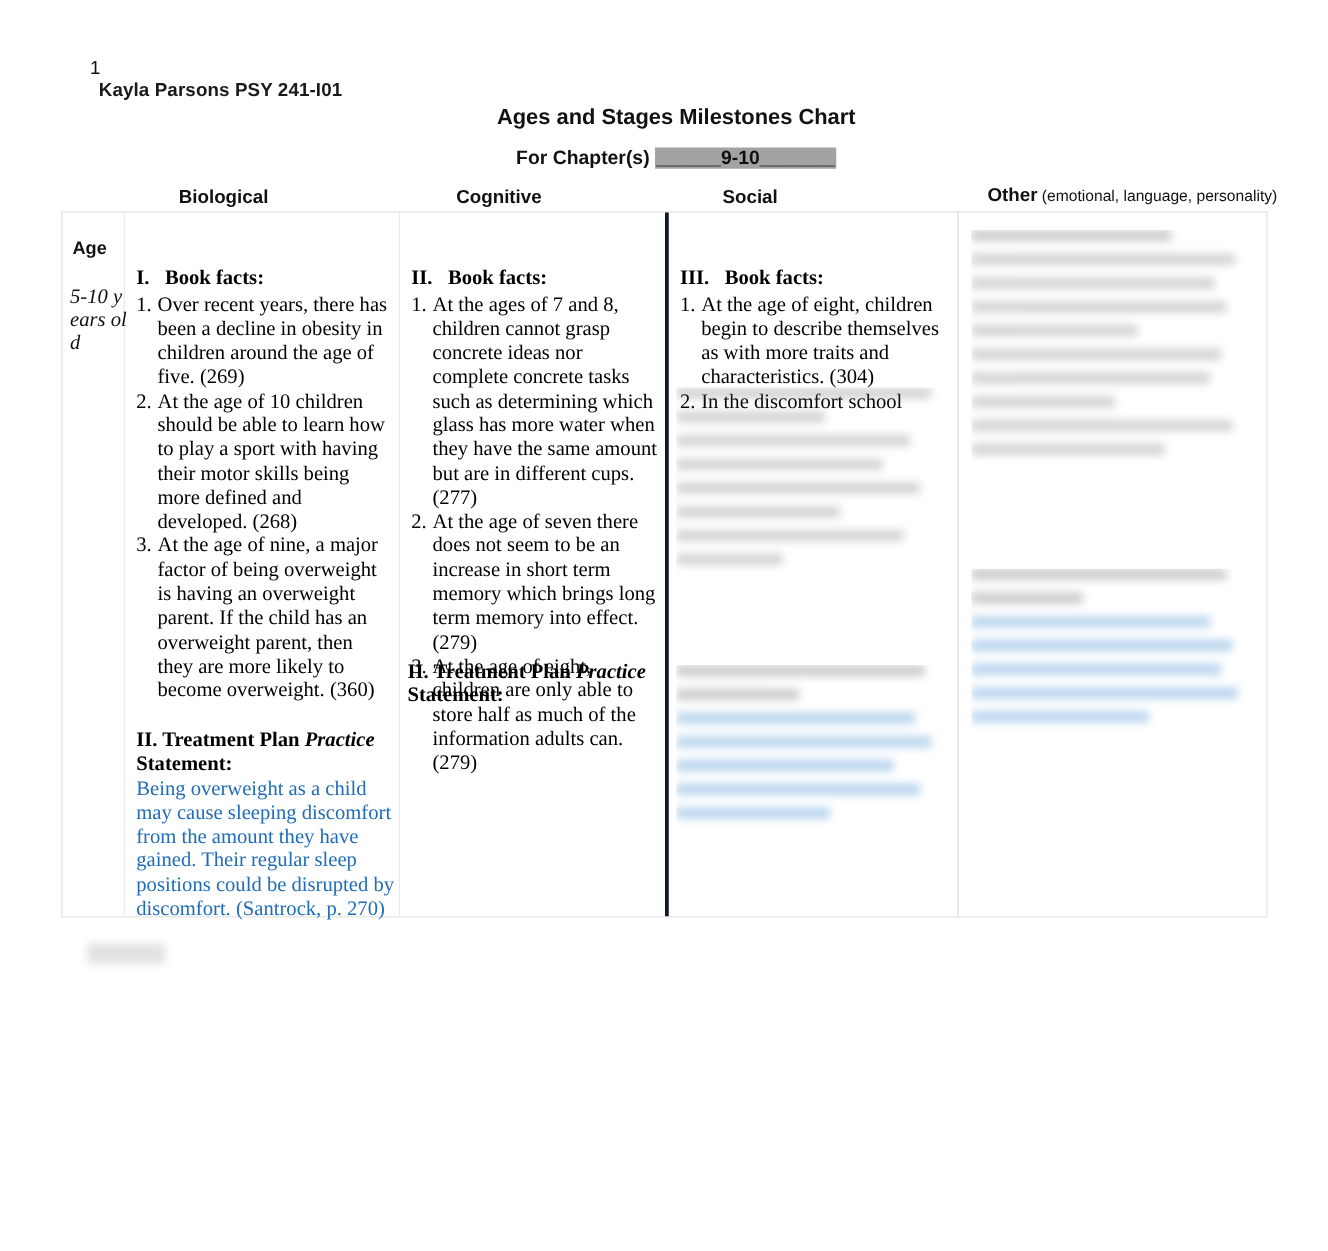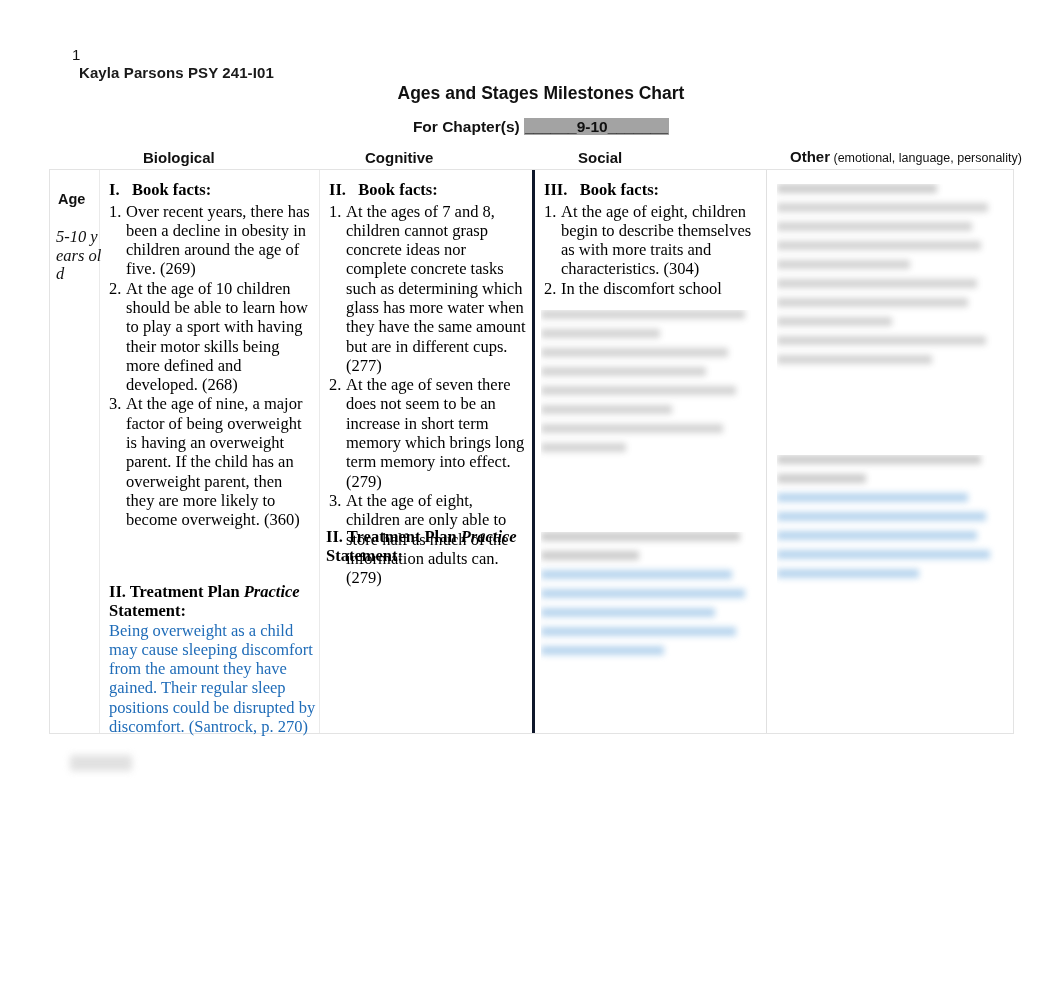--- a/index.html
+++ b/index.html
@@ -141,20 +141,21 @@
     right: 0;
     padding: 10px 6px 0 9px;
   }
 
   .fact-head {
     font-weight: bold;
     font-size: 16.5px;
     line-height: 19.5px;
     margin-bottom: 2px;
     white-space: pre;
+    margin-top: 32px;
   }
 
   ol.facts {
     margin: 0;
     padding: 0;
     list-style: none;
     font-size: 16.5px;
     line-height: 19.3px;
   }
   ol.facts > li {

